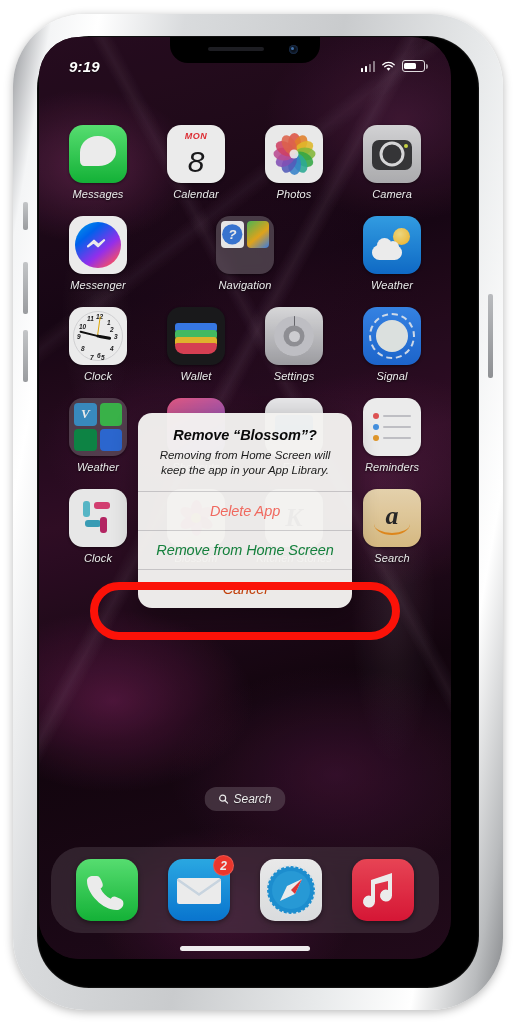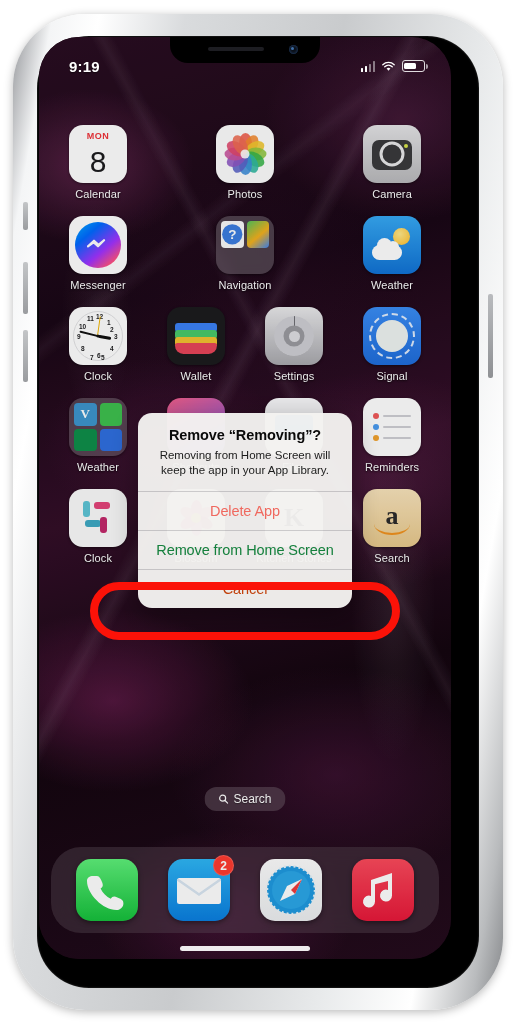--- a/index.html
+++ b/index.html
@@ -22,21 +22,21 @@
   .side-btn{position:absolute;background:linear-gradient(180deg,#c3c5c7,#9a9c9f);border-radius:2px;}
   .btn-silent{left:10px;top:188px;width:5px;height:28px;}
   .btn-volup{left:10px;top:248px;width:5px;height:52px;}
   .btn-voldn{left:10px;top:316px;width:5px;height:52px;}
   .btn-power{right:10px;top:280px;width:5px;height:84px;
     background:linear-gradient(180deg,#b9bbbe,#8f9194);}
 
   
   .screen{
     position:absolute;left:39px;top:37px;width:412px;height:922px;
-    border-radius:40px;overflow:hidden;background:#140710;
+    border-radius:40px;overflow:hidden;background:#140710;font-style:italic;
   }
   
   .wall{position:absolute;inset:0;
     background:
       radial-gradient(ellipse 150px 110px at 12% 14%, rgba(128,50,100,.55), transparent 70%),
       radial-gradient(ellipse 190px 140px at 88% 9%, rgba(92,36,76,.55), transparent 72%),
       radial-gradient(ellipse 170px 120px at 30% 44%, rgba(72,22,58,.6), transparent 70%),
       radial-gradient(ellipse 210px 150px at 82% 48%, rgba(110,40,88,.42), transparent 72%),
       radial-gradient(ellipse 200px 130px at 18% 72%, rgba(140,38,104,.5), transparent 70%),
       radial-gradient(ellipse 230px 150px at 72% 80%, rgba(86,26,70,.5), transparent 72%),
@@ -275,20 +275,24 @@
         <div class="batt">
             <span></span>
           </div>
       </div>
     </div>
 
     <div class="grid">
 
       <div class="row">
         <div class="app">
+          <div class="ic i-messages"></div>
+          <div class="lb">Messages</div>
+        </div>
+        <div class="app">
           <div class="ic i-calendar">
             <div class="cal-top">MON</div>
             <div class="cal-day">8</div>
           </div>
           <div class="lb">Calendar</div>
         </div>
         <div class="app">
           <div class="ic i-photos" id="photosIcon">
               <div class="pet" style="background: rgb(240, 91, 74); transform: rotate(0deg);"></div>
               <div class="pet" style="background: rgb(245, 138, 46); transform: rotate(30deg);"></div>
@@ -513,21 +517,21 @@
           </svg>
         </div>
       </div>
     </div>
 
     <div class="home-ind"></div>
 
     <div class="dimmer"></div>
     <div class="alert">
       <div class="al-head">
-        <div class="al-title">Remove “Removing”?</div>
+        <div class="al-title">Remove “Blossom”?</div>
         <div class="al-msg">Removing from Home Screen will keep the app in your App Library.</div>
       </div>
       <div class="al-sep"></div>
       <div class="al-btn al-delete">Delete App</div>
       <div class="al-sep"></div>
       <div class="al-btn al-remove">Remove from Home Screen</div>
       <div class="al-sep"></div>
       <div class="al-btn al-cancel">Cancel</div>
     </div>
 

